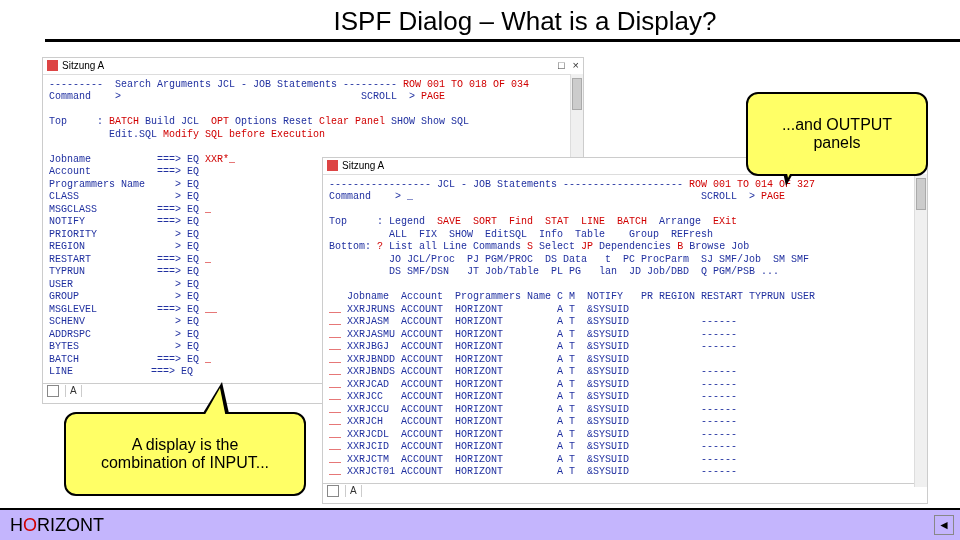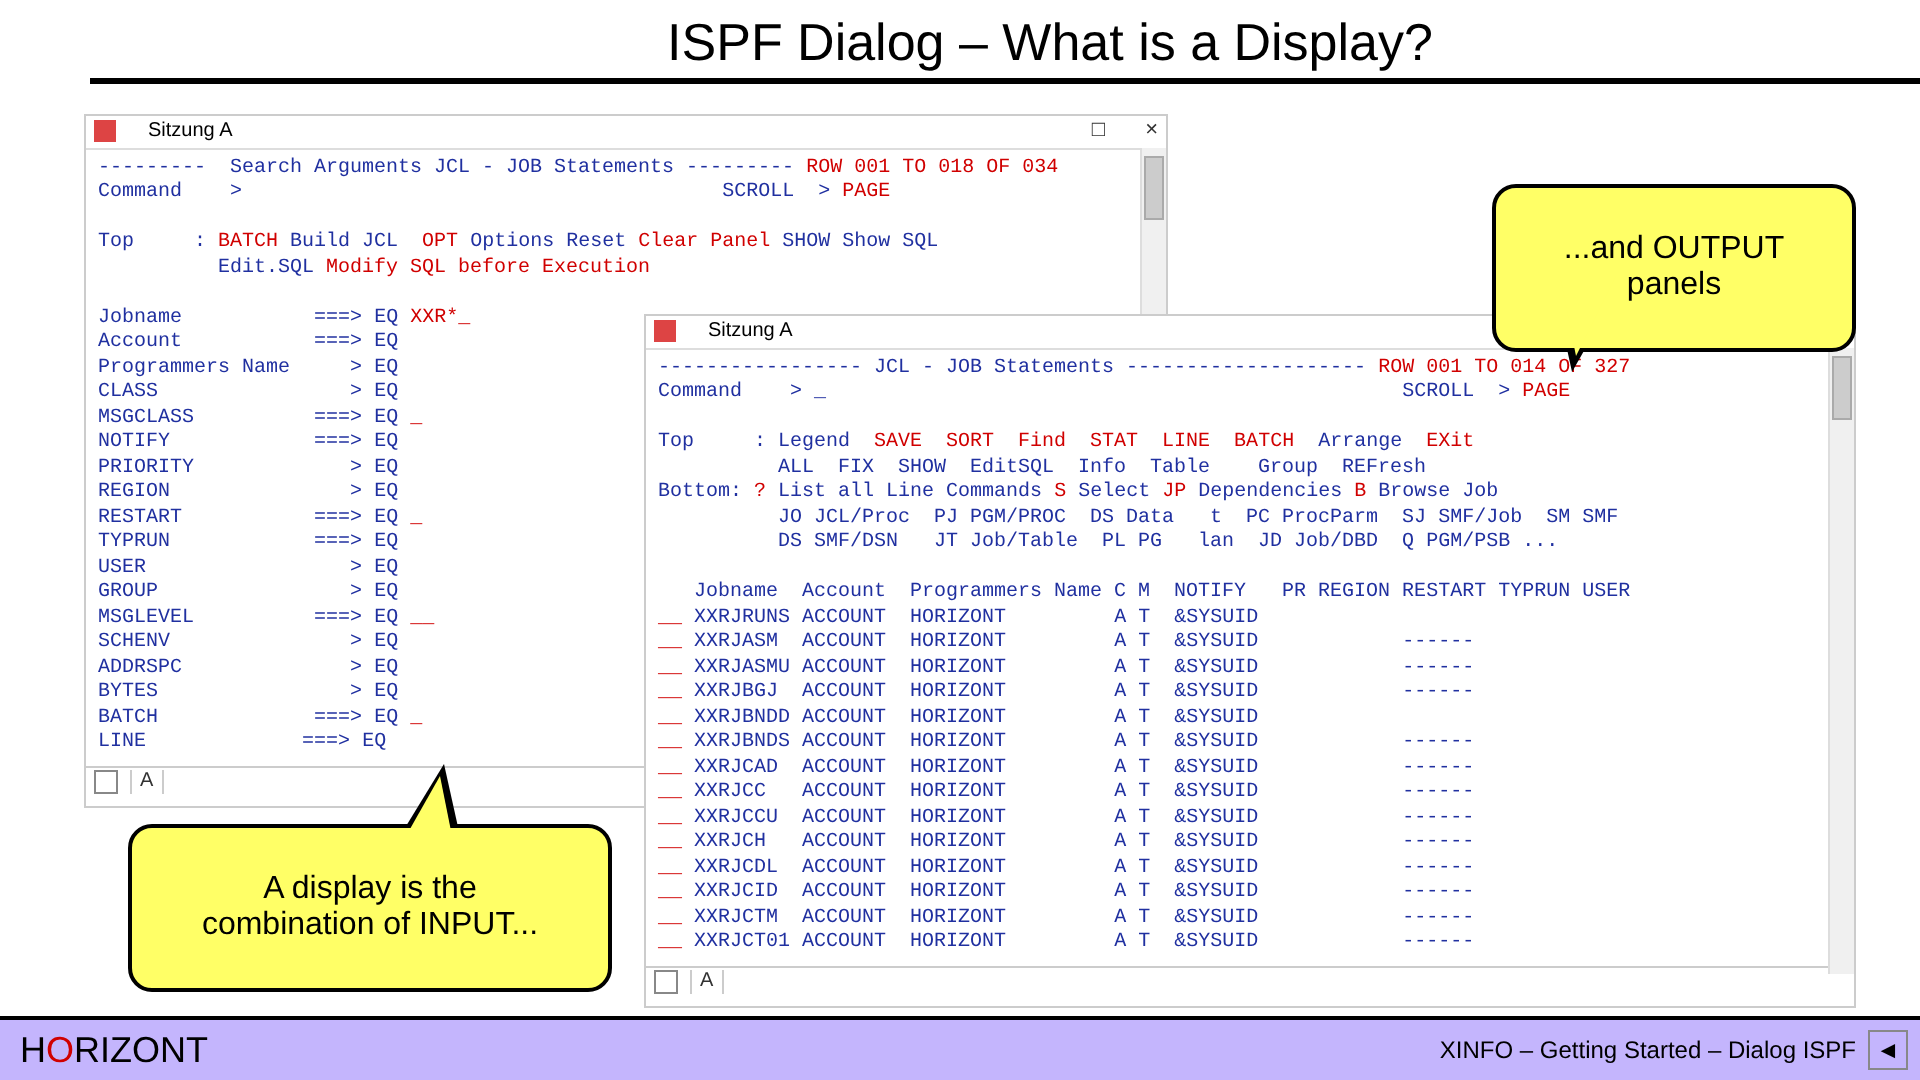--- a/index.html
+++ b/index.html
@@ -35,21 +35,20 @@
   }
   .term-titlebar {
     display: flex;
     align-items: center;
     padding: 1px 4px;
     background: #fff;
     border-bottom: 1px solid #ddd;
     font-family: Arial, sans-serif;
     font-size: 10px;
     color: #000;
-    gap: 12px;
   }
   .term-titlebar .t-icon {
     width: 11px; height: 11px; background:#d44; margin-right:4px;
   }
   .term-titlebar .spacer { flex: 1; }
   .term-titlebar .win-ctrl { margin-left: 8px; font-size: 11px; color:#333;}
   .term-body {
     padding: 4px 6px;
     color: #2030a0;
     white-space: pre;
@@ -228,15 +227,14 @@
 combination of INPUT...</div>
   <div class="tail" style="left:200px; top:340px; border-left:22px solid transparent;border-right:8px solid transparent;border-bottom:36px solid #000;"></div>
   <div class="tail" style="left:203px; top:346px; border-left:17px solid transparent;border-right:6px solid transparent;border-bottom:30px solid #ffff66; z-index:31;"></div>
 
 </div>
 
 <div class="footer">
   <div class="footer-left">
     <span style="color:#000">H</span><span class="h-red">O</span><span style="color:#000">RIZONT</span>
   </div>
-  <div class="footer-right">XINFO – Getting Started – Dialog ISPF</div>
   <div class="footer-icon">◄</div>
 </div>
 
 </body></html>

